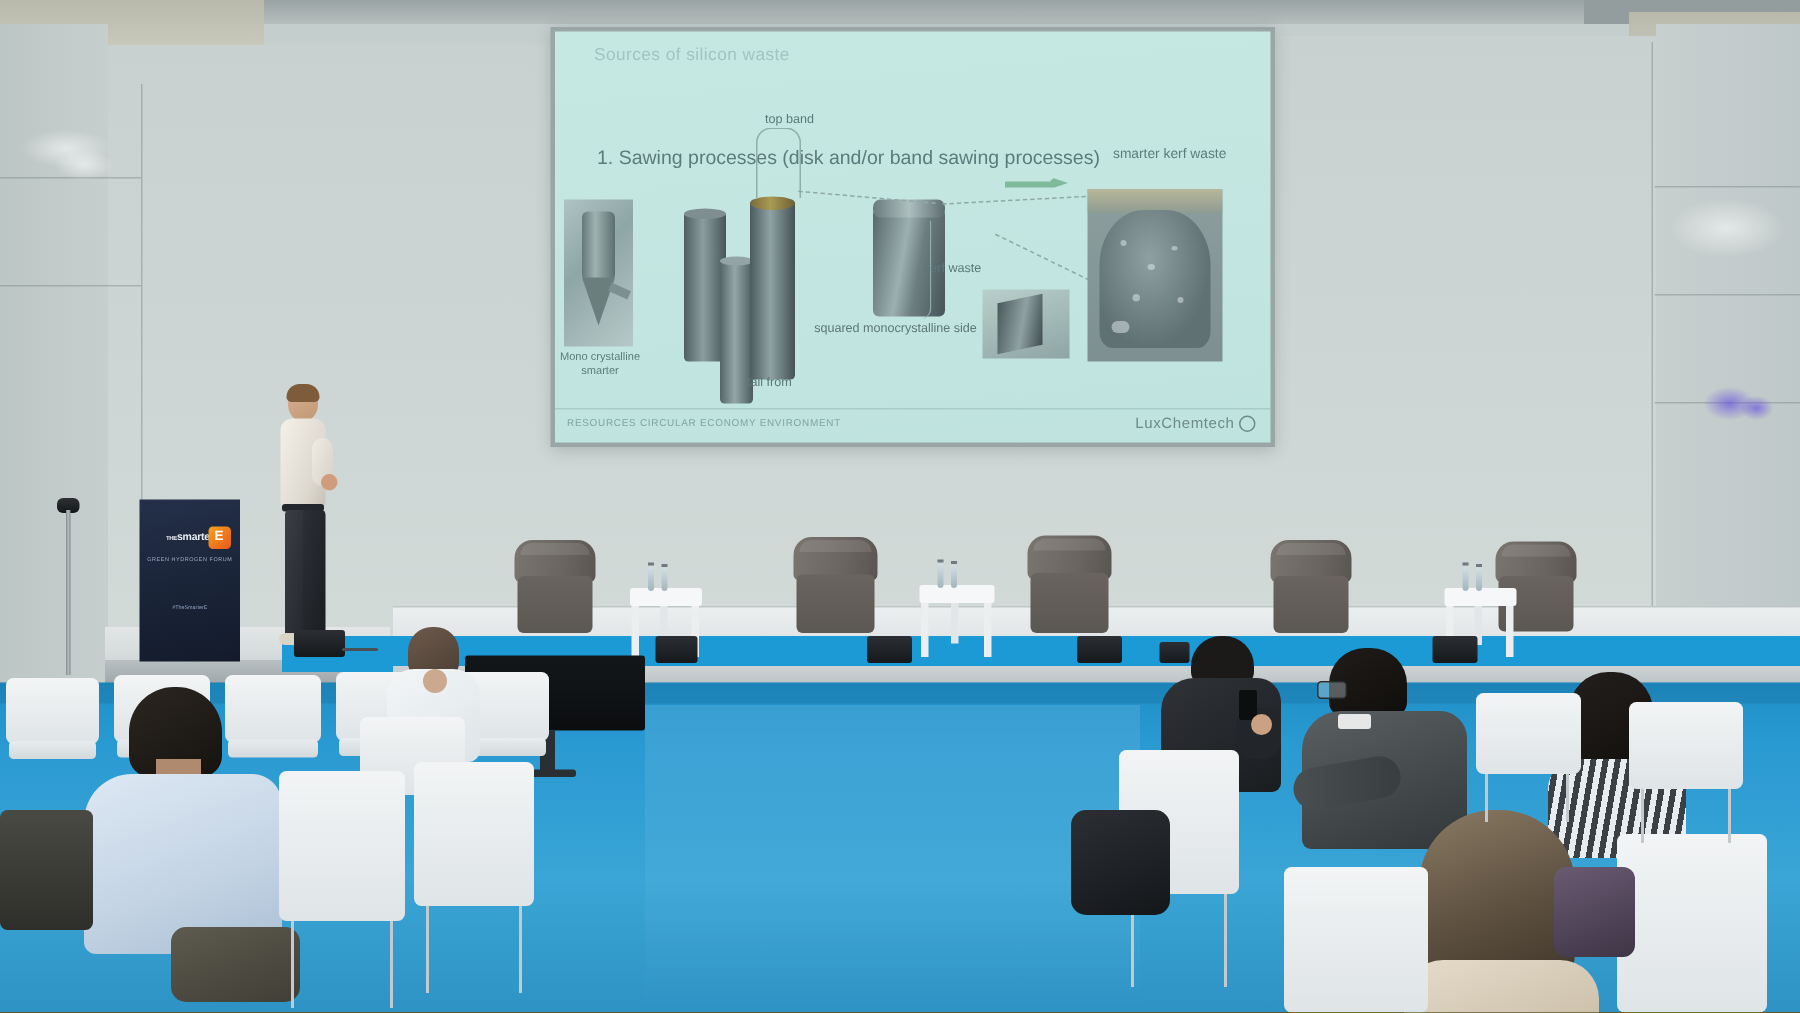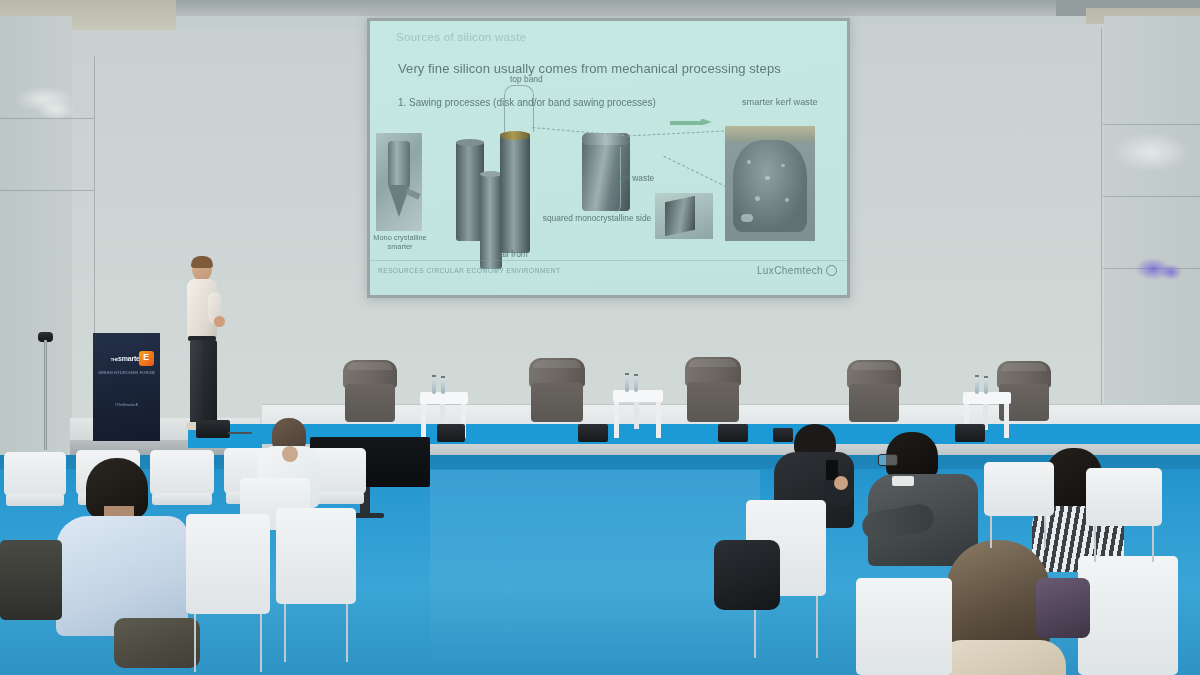--- a/index.html
+++ b/index.html
@@ -31,21 +31,21 @@
   .screen-frame{position:absolute;left:367px;top:18px;width:483px;height:280px;
     background:#9aa6a6;padding:3px;box-sizing:border-box;
     box-shadow:0 2px 10px rgba(60,70,70,.25);}
   .slide{position:relative;width:100%;height:100%;
     background:linear-gradient(175deg,#c6e8e2 0%,#c3e6e1 45%,#bfe3df 100%);
     overflow:hidden;}
   .slide-title{position:absolute;left:26px;top:10px;font-size:11.5px;
     color:#9fc5c1;letter-spacing:.3px;}
   .slide-head{position:absolute;left:28px;top:40px;font-size:13px;
     color:#5e7b7c;letter-spacing:.1px;}
-  .slide-sub{position:absolute;left:28px;top:76px;font-size:10px;color:#5e7b7c;}
+  .slide-sub{position:absolute;left:28px;top:76px;font-size:13px;color:#5e7b7c;}
   .kerf-label{position:absolute;left:372px;top:76px;font-size:9.2px;color:#5e7b7c;}
   .green-arrow{position:absolute;left:300px;top:97px;width:44px;height:9px;}
   .green-arrow .shaft{position:absolute;left:0;top:2.5px;width:32px;height:4px;background:#7fba9b;}
   .green-arrow .head{position:absolute;left:30px;top:0;width:0;height:0;
     border-top:4.5px solid transparent;border-bottom:4.5px solid transparent;border-left:12px solid #7fba9b;}
 
   .photo{position:absolute;background:#9fb7b6;overflow:hidden;}
   .photo.crucible{left:6px;top:112px;width:46px;height:98px;
     background:linear-gradient(135deg,#aec4c3 0%,#8fa6a6 40%,#b6c9c8 100%);}
   .cruc-body{position:absolute;left:12px;top:8px;width:22px;height:46px;border-radius:4px;
@@ -90,21 +90,21 @@
 
   .lbl{position:absolute;font-size:8.4px;color:#5c7879;}
   .lbl.top-waste{left:140px;top:53px;}
   .lbl.tail-waste{left:128px;top:228px;}
   .lbl.side-waste{left:246px;top:152px;}
   .lbl.sq-ingot{left:172px;top:192px;width:110px;text-align:center;line-height:10px;}
 
   .bracket{position:absolute;border:1px solid #8fada9;border-bottom:none;}
   .dash{position:absolute;border-top:1px dashed #8fa9a6;}
 
-  .slide-footer{position:absolute;left:0;bottom:12px;width:100%;height:22px;
+  .slide-footer{position:absolute;left:0;bottom:0;width:100%;height:22px;
     border-top:1px solid rgba(120,160,158,.35);}
   .footer-tags{position:absolute;left:8px;top:6px;font-size:6.6px;color:#7ea6a3;letter-spacing:.5px;}
   .footer-logo{position:absolute;right:10px;top:4px;font-size:10px;color:#6d8b8a;letter-spacing:.4px;
     display:flex;align-items:center;gap:3px;}
   .logo-ring{width:9px;height:9px;border-radius:50%;border:1.6px solid #6d8b8a;}
   .stage-left{position:absolute;left:70px;top:418px;width:190px;height:28px;
     background:linear-gradient(180deg,#e2e6e7,#cfd5d6);}
   .stage-left-face{position:absolute;left:70px;top:440px;width:190px;height:18px;
     background:linear-gradient(180deg,#b9c0c2,#9aa3a6);}
   .stage-carpet{position:absolute;background:#1c9ad6;}
@@ -196,21 +196,20 @@
   <div class="panel-glow" style="left:14px;top:86px;width:60px;height:26px;"></div>
   <div class="panel-glow" style="left:36px;top:100px;width:40px;height:20px;"></div>
   <div class="panel-glow" style="left:1112px;top:132px;width:78px;height:40px;"></div>
   <div class="blue-glint" style="left:1136px;top:258px;width:34px;height:22px;"></div>
   <div class="blue-glint" style="left:1160px;top:264px;width:22px;height:16px;"></div>
 
   <div class="screen-frame">
     <div class="slide">
 
       <div class="slide-title">Sources of silicon waste</div>
-      <div class="slide-head">Very fine silicon usually comes from mechanical processing steps</div>
       <div class="slide-sub">1. Sawing processes (disk and/or band sawing processes)</div>
       <div class="kerf-label">smarter kerf waste</div>
 
       <div class="green-arrow">
         <div class="shaft"></div>
           <div class="head"></div>
       </div>
 
       <div class="photo crucible">
         <div class="cruc-body"></div>

